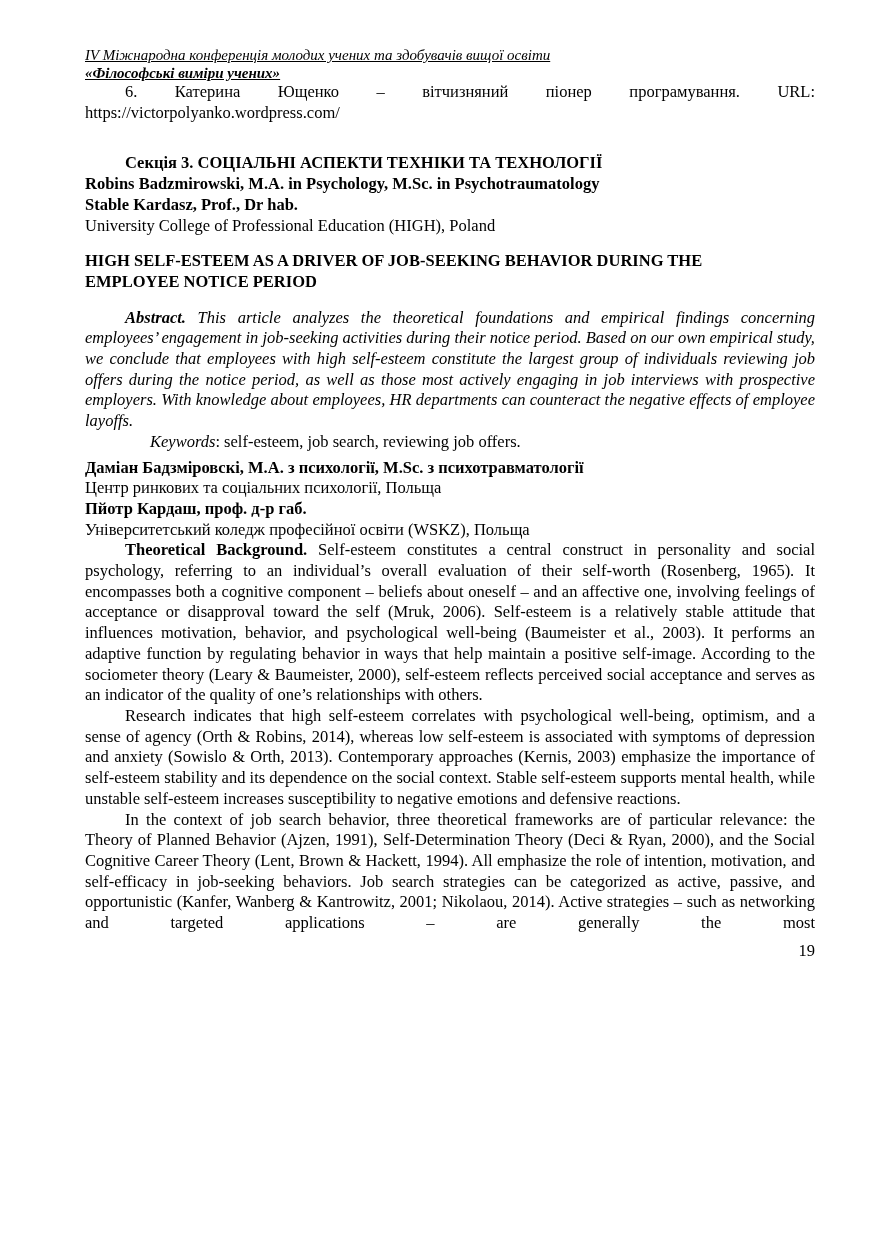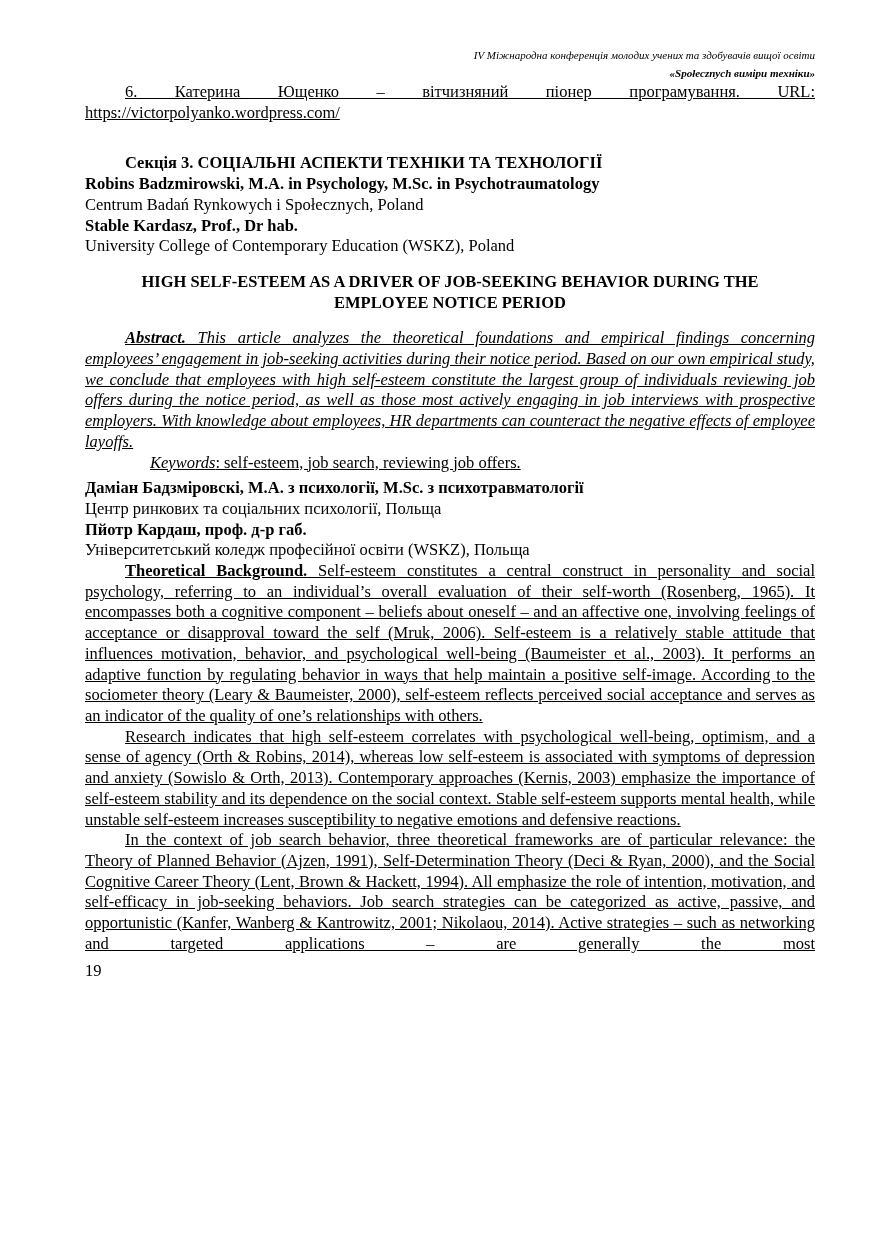--- a/index.html
+++ b/index.html
@@ -11,81 +11,81 @@
     background: #ffffff;
     color: #000000;
     font-family: "Liberation Serif", "DejaVu Serif", serif;
     box-sizing: border-box;
     padding: 46px 62px 0 85px;
     overflow: hidden;
   }
   .page p { margin: 0; font-size: 16.5px; line-height: 20.7px; }
 
   .running-header {
-    text-align: right;
+    text-align: left;
     font-style: italic;
-    font-size: 11px;
+    font-size: 15px;
     line-height: 18px;
+    text-decoration: underline;
   }
   .running-header .rh2 { font-weight: bold; }
 
-  .just { text-align: justify; text-indent: 40px; text-decoration: underline; }
+  .just { text-align: justify; text-indent: 40px; }
   .nowrap { white-space: nowrap; }
 
   .section-heading {
     margin-top: 30px !important;
     font-weight: bold;
     text-indent: 40px;
   }
   .udc { margin-top: 20px !important; }
 
   .bold { font-weight: bold; }
 
   .title-center {
     margin: 15px 0 15px 0 !important;
-    text-align: center;
+    text-align: left;
     font-weight: bold;
   }
   .title-uk-block { margin-top: 15px !important; margin-bottom: 16px !important; }
 
   .abstract { font-style: italic; }
   .abstract .lead { font-weight: bold; }
   .keywords .lead { font-style: italic; margin-left: 25px; }
 
   .authors-uk-block { margin-top: 5px; }
 
   .body-par .lead { font-weight: bold; }
   .justify-last { text-align-last: justify; }
 
   .page-number {
     margin-top: 7px !important;
-    text-align: left;
+    text-align: right;
   }
 </style>
 </head>
 <body>
 
 <div class="page">
 
   <div class="running-header">
     <div class="rh1">IV Міжнародна конференція молодих учених та здобувачів вищої освіти</div>
-    <div class="rh2">«Społecznych виміри техніки»</div>
+    <div class="rh2">«Філософські виміри учених»</div>
   </div>
 
   <p class="just"><span>6. Катерина Ющенко – вітчизняний піонер програмування. URL:</span>
     <span class="nowrap">https://victorpolyanko.wordpress.com/</span></p>
 
   <p class="section-heading">Секція 3. СОЦІАЛЬНІ АСПЕКТИ ТЕХНІКИ ТА ТЕХНОЛОГІЇ</p>
 
 
   <div class="authors-en-block">
     <p class="bold">Robins Badzmirowski, M.A. in Psychology, M.Sc. in Psychotraumatology</p>
-    <p>Centrum Badań Rynkowych i Społecznych, Poland</p>
     <p class="bold">Stable Kardasz, Prof., Dr hab.</p>
-    <p>University College of Contemporary Education (WSKZ), Poland</p>
+    <p>University College of Professional Education (HIGH), Poland</p>
   </div>
 
   <p class="title-center"><span>HIGH SELF-ESTEEM AS A DRIVER OF JOB-SEEKING BEHAVIOR DURING THE</span><br>
     <span>EMPLOYEE NOTICE PERIOD</span></p>
 
   <p class="just abstract"><span class="lead">Abstract.</span><span> This article analyzes the theoretical foundations and empirical findings concerning employees’ engagement in job-seeking activities during their notice period. Based on our own empirical study, we conclude that employees with high self-esteem constitute the largest group of individuals reviewing job offers during the notice period, as well as those most actively engaging in job interviews with prospective employers. With knowledge about employees, HR departments can counteract the negative effects of employee layoffs.</span></p>
 
   <p class="just keywords"><span class="lead">Keywords</span><span>: self-esteem, job search, reviewing job offers.</span></p>
 
   <div class="authors-uk-block">

